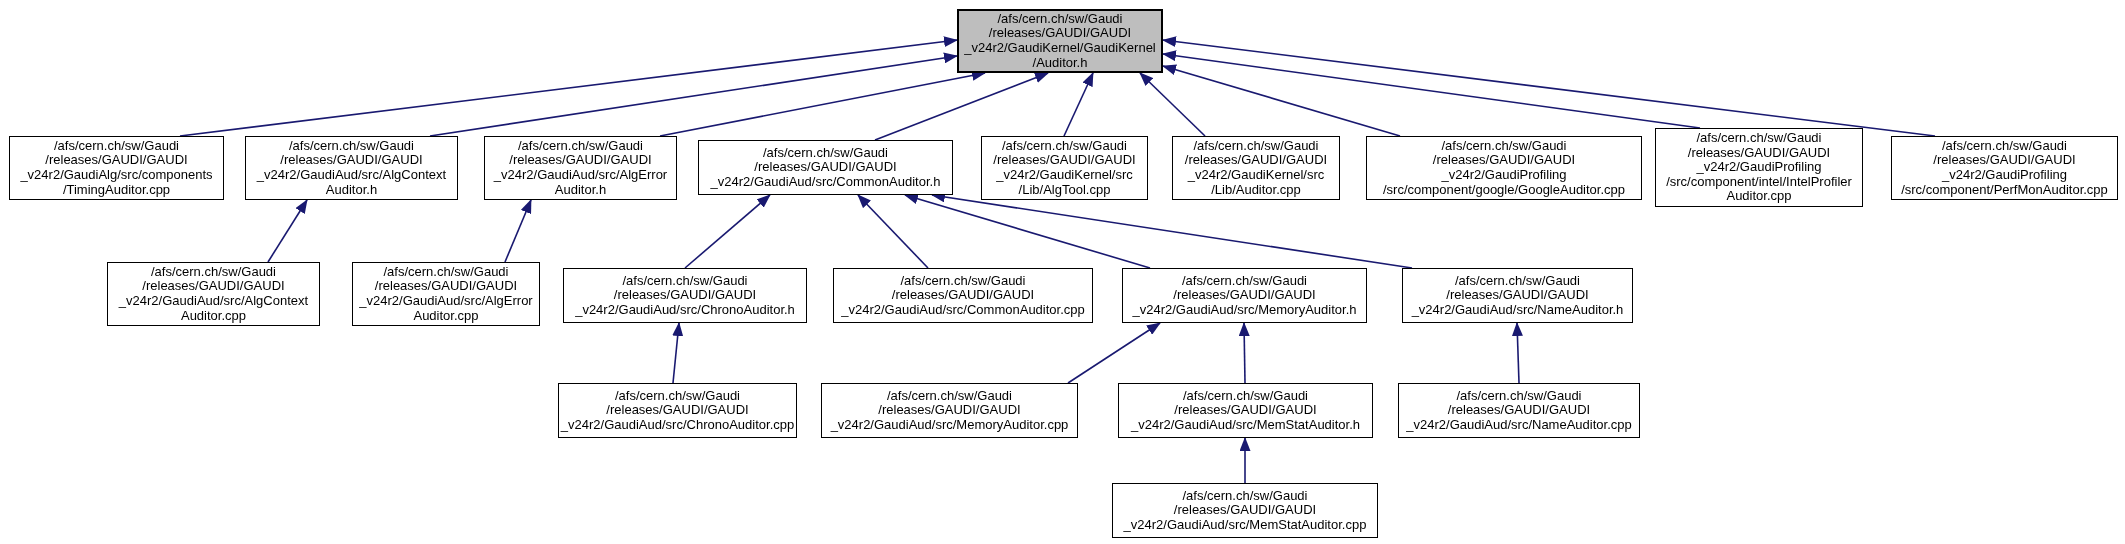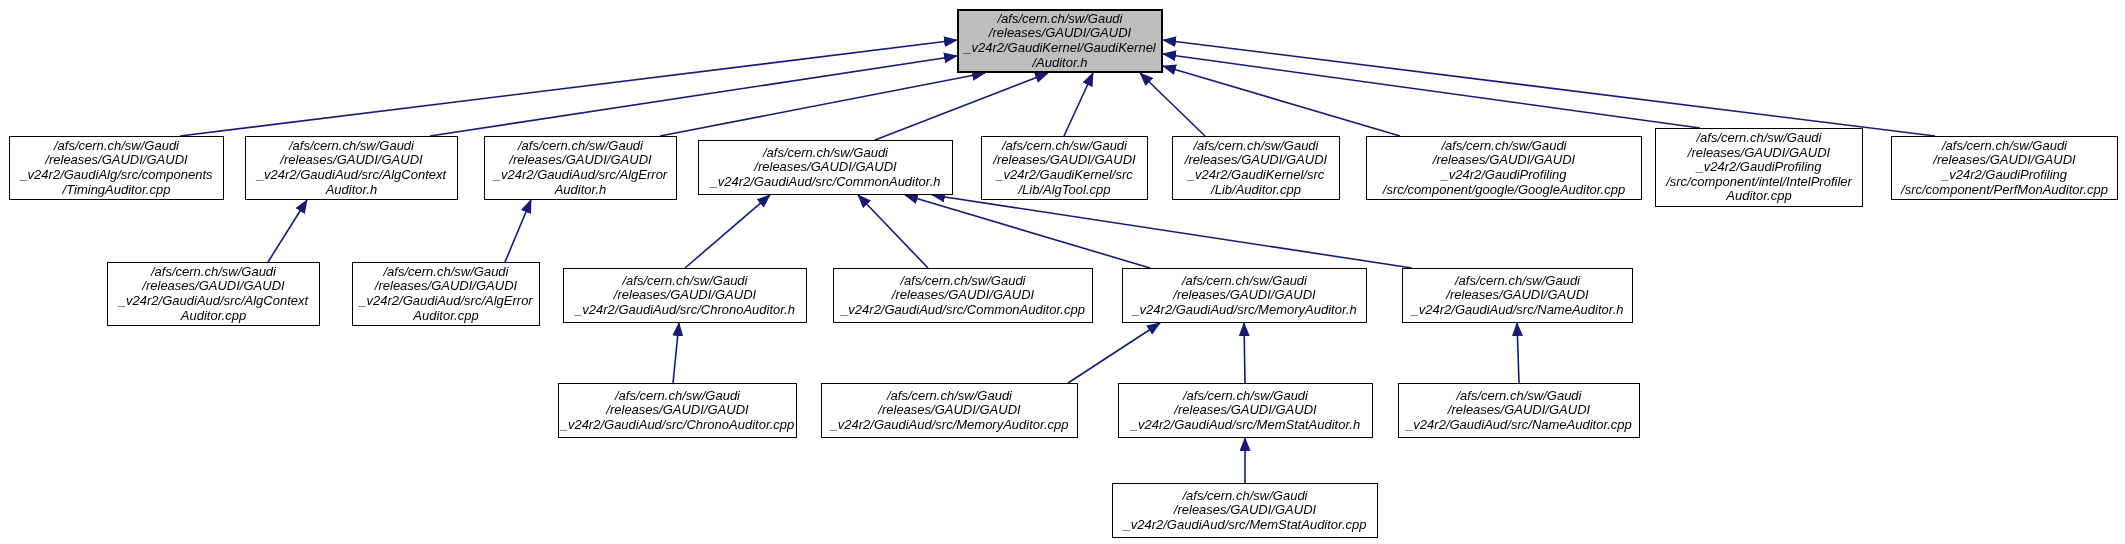--- a/index.html
+++ b/index.html
@@ -30,21 +30,20 @@
     color: #000000;
     font-size: 13px;
     line-height: 14.6px;
     text-align: center;
     white-space: pre-line;
     display: flex;
     align-items: center;
     justify-content: center;
     padding: 1px 4px;
     cursor: pointer;
-    font-style: italic;
   }
   .node.root {
     border-width: 2.5px;
     background: #bebebe;
     cursor: default;
   }
 </style>
 </head>
 <body>
 

